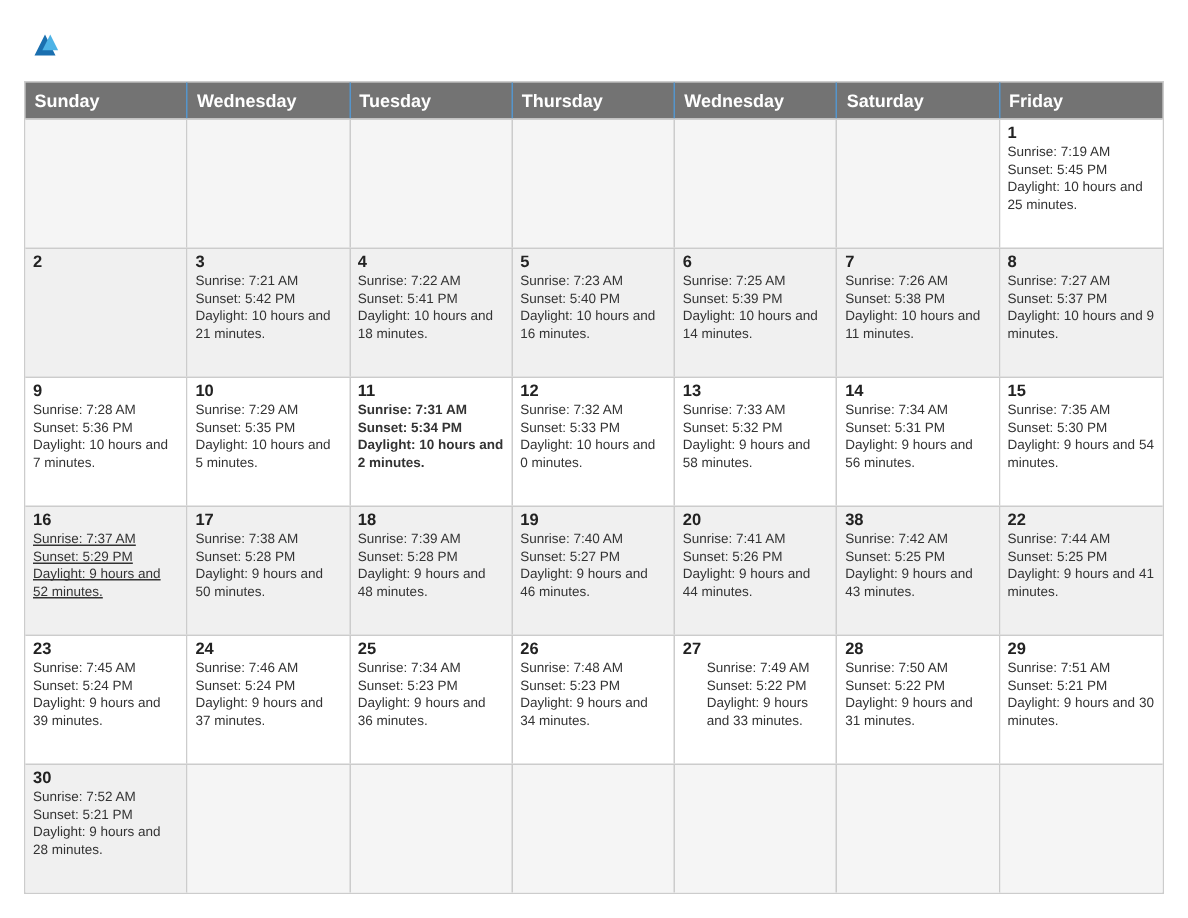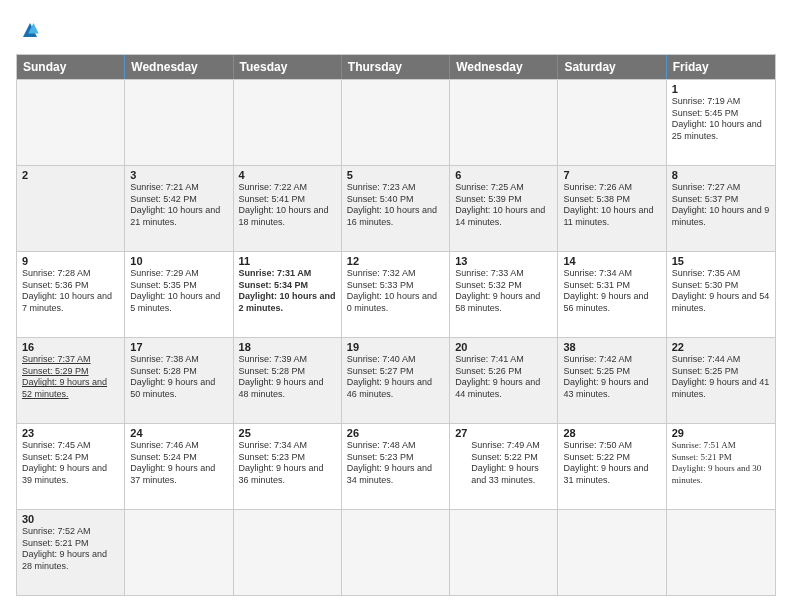--- a/index.html
+++ b/index.html
@@ -317,21 +317,21 @@
 Daylight: 9 hours and 33 minutes.</div>
           </div>
           <div class="cal-cell">
             <span class="day-num">28</span>
             <div class="cell-info" style="white-space: pre-line;">Sunrise: 7:50 AM
 Sunset: 5:22 PM
 Daylight: 9 hours and 31 minutes.</div>
           </div>
           <div class="cal-cell">
             <span class="day-num">29</span>
-            <div class="cell-info" style="white-space: pre-line; font-family: Liberation Serif, serif;">Sunrise: 7:51 AM
+            <div class="cell-info" style="white-space: pre-line;">Sunrise: 7:51 AM
 Sunset: 5:21 PM
 Daylight: 9 hours and 30 minutes.</div>
           </div>
         </div>
         <div class="cal-row">
           <div class="cal-cell shaded">
             <span class="day-num">30</span>
             <div class="cell-info" style="white-space: pre-line;">Sunrise: 7:52 AM
 Sunset: 5:21 PM
 Daylight: 9 hours and 28 minutes.</div>

